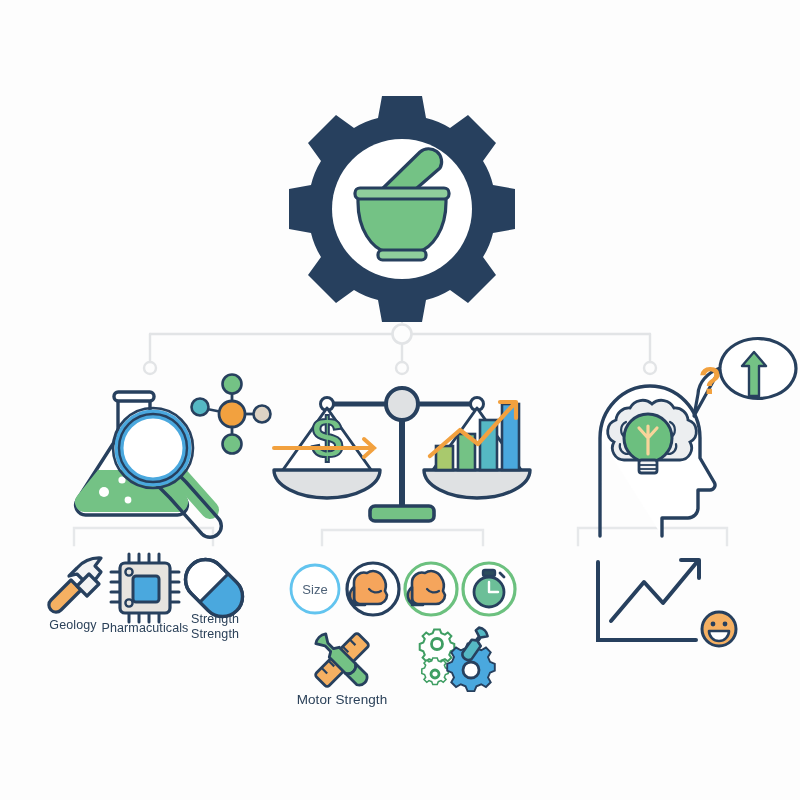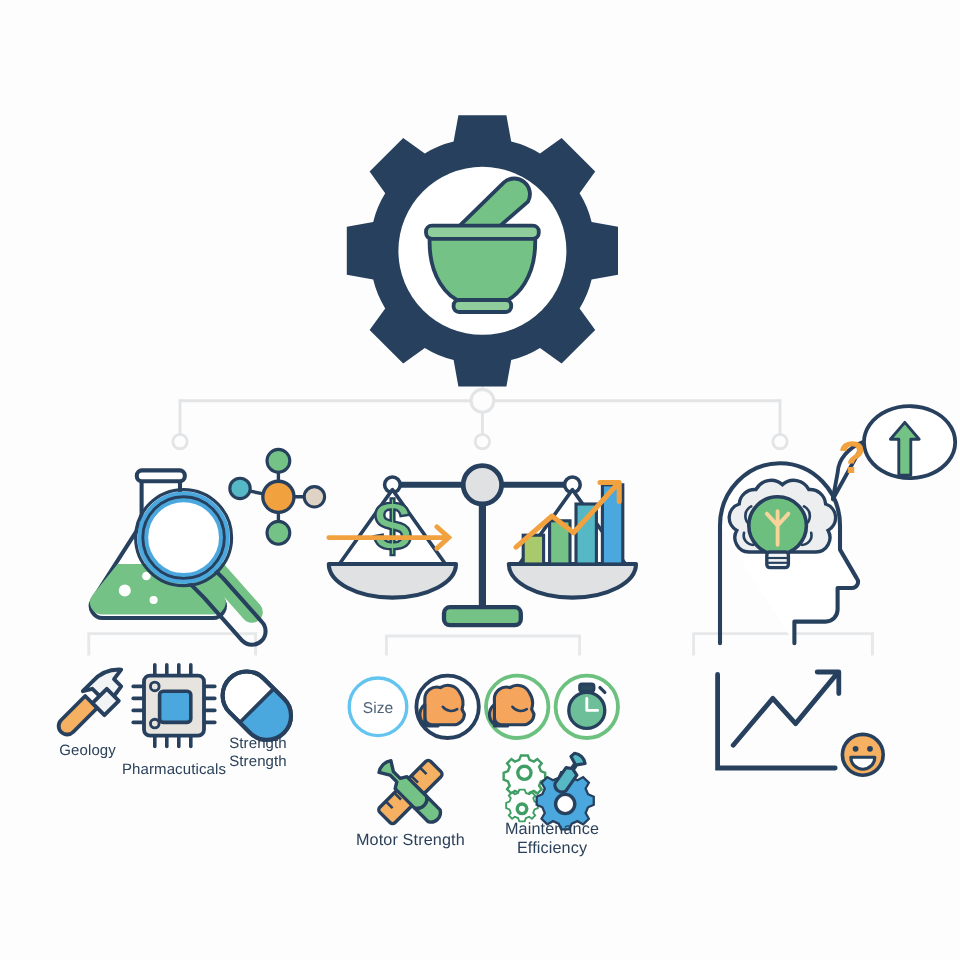--- a/index.html
+++ b/index.html
@@ -218,21 +218,21 @@
       <g transform="rotate(-45)">
         <rect x="-20" y="-32" width="40" height="64" rx="20" fill="#ffffff" stroke="#27405e" stroke-width="3.4"></rect>
         <path d="M -20,0 L 20,0 L 20,12 a 20 20 0 0 1 -20,20 a 20 20 0 0 1 -20,-20 Z" fill="#4aa8de"></path>
         <rect x="-20" y="-32" width="40" height="64" rx="20" fill="none" stroke="#27405e" stroke-width="3.4"></rect>
         <line x1="-20" y1="0" x2="20" y2="0" stroke="#27405e" stroke-width="3"></line>
       </g>
     </g>
   </svg>
 
   <div class="lbl lbl-sm" style="left:33px; top:618px; width:80px;">Geology</div>
-  <div class="lbl lbl-sm" style="left:85px; top:634px; width:120px;">Pharmacuticals</div>
+  <div class="lbl lbl-sm" style="left:85px; top:621px; width:120px;">Pharmacuticals</div>
   <div class="lbl lbl-sm" style="left:180px; top:612px; width:70px;">
     <div>Strength</div>
     <div>Strength</div>
   </div>
 
   <svg class="layer" viewBox="0 0 800 800">
 
     <circle cx="315" cy="589" r="24" fill="#ffffff" stroke="#62c4ef" stroke-width="2.8"></circle>
     <text x="315" y="594" text-anchor="middle" font-family="Liberation Sans, sans-serif" font-size="13" fill="#4e6278">Size</text>
 
@@ -303,24 +303,20 @@
                  L -8,37 L -15,34 L -22,38 L -29,31 L -25,24 L -28,17 L -35,14 L -35,4
                  L -28,1 L -25,-6 L -29,-13 L -22,-20 L -15,-16 L -8,-19 Z" transform="scale(0.68) translate(0,-13)"></path>
         <circle cx="0" cy="0" r="8" fill="#ffffff"></circle>
       </g>
       <path transform="translate(16,-18) rotate(35)" fill="#55b8c4" stroke="#27405e" stroke-width="2.6" stroke-linejoin="round" d="M -5,-14 a 10 10 0 0 1 12,2 L 2,-7 L 2,-2 L 7,0 L 7,16
                a 6 6 0 0 1 -11,0 L -4,0 L 0,-2 L 0,-7 L -6,-10 Z"></path>
     </g>
   </svg>
 
   <div class="lbl lbl-md" style="left:277px; top:692px; width:130px;">Motor Strength</div>
-  <div class="lbl lbl-md" style="left:400px; top:683px; width:120px;">
-    <div>Maintenance</div>
-    <div>Efficiency</div>
-  </div>
 
   <svg class="layer" viewBox="0 0 800 800">
     <g>
       <path stroke="#27405e" stroke-width="4" fill="none" stroke-linecap="round" d="M 598,562 L 598,640 L 696,640"></path>
       <path stroke="#27405e" stroke-width="4" fill="none" stroke-linecap="round" stroke-linejoin="round" d="M 611,621 L 644,582 L 663,603 L 697,562 M 681,560 L 699,560 L 699,578"></path>
     </g>
     <g transform="translate(719,629)">
       <circle cx="0" cy="0" r="17" fill="#f5b062" stroke="#27405e" stroke-width="3"></circle>
       <g fill="#27405e">
         <circle cx="-6" cy="-5" r="2.4"></circle>

